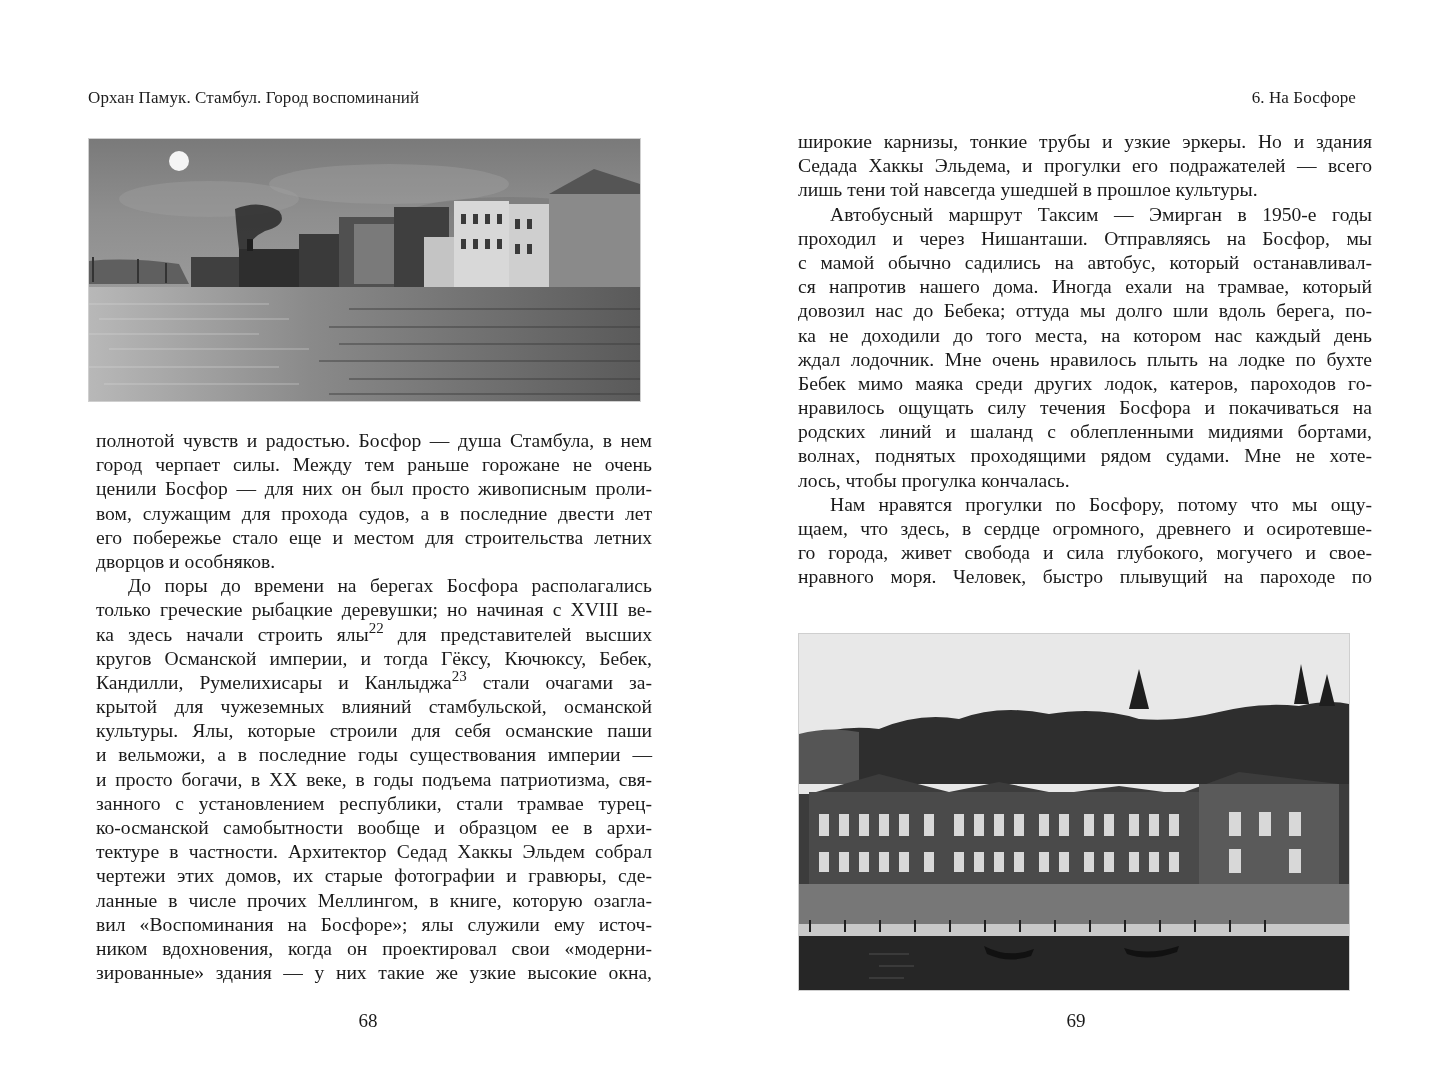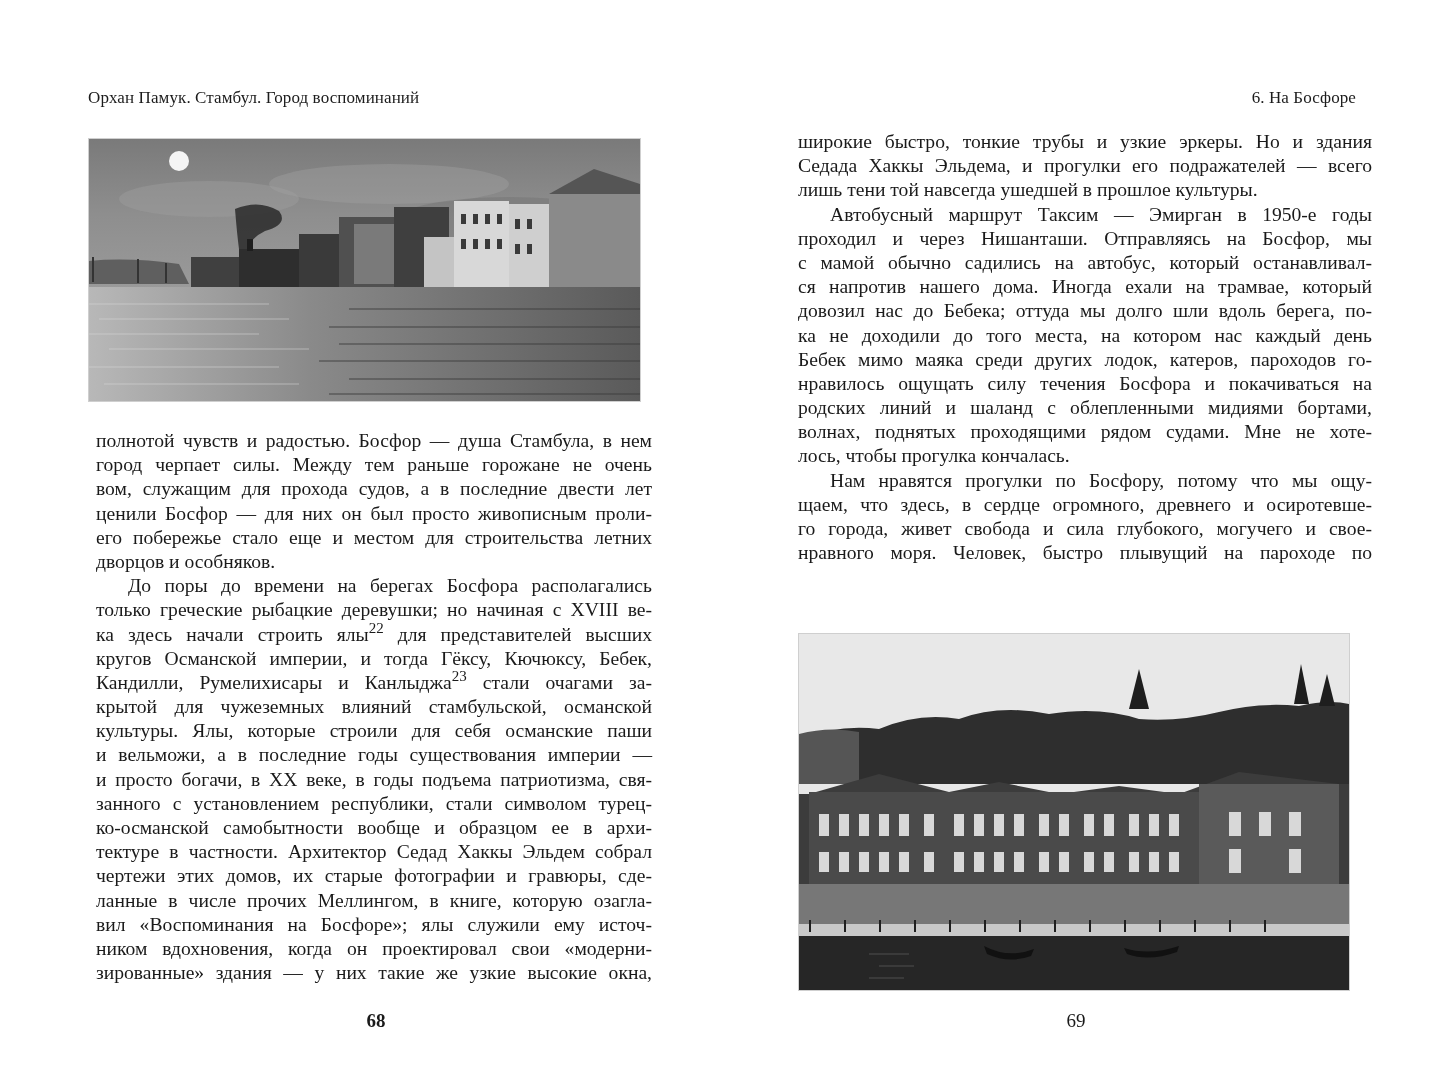--- a/index.html
+++ b/index.html
@@ -20,21 +20,21 @@
     position:absolute; font-family:"Liberation Serif", serif; font-size:19.6px;
     line-height:24.2px; text-align:justify; color:#1a1a1a;
   }
   .text-block .line { display:block; text-align:justify; text-align-last:justify; white-space:nowrap; height:24.2px; }
   .text-block .line.last { text-align-last:left; }
   .text-block .line.indent { padding-left:32px; }
   .page-left .text-block { left:96px; width:556px; top:401px; }
   .page-right .text-block { left:78px; width:574px; top:102px; }
   sup.fn { font-size:15px; vertical-align:8px; line-height:0; }
   .folio { position:absolute; top:982px; font-size:19px; font-family:"Liberation Serif", serif; width:100%; text-align:center; }
-  .page-left .folio { left:16px;font-weight:bold; }
+  .page-left .folio { left:8px; }
   .page-right .folio { left:-4px; }
 
   .photo { position:absolute; overflow:hidden; box-shadow:0 0 0 1px #cfcfcf; }
   .photo svg { display:block; width:100%; height:100%; }
   .photo-left { left:89px; top:111px; width:551px; height:262px; }
   .photo-right { left:79px; top:606px; width:550px; height:356px; }
 </style>
 </head>
 <body>
 
@@ -107,58 +107,59 @@
           <line x1="230" y1="222" x2="551" y2="222"></line>
         <line x1="260" y1="240" x2="551" y2="240"></line>
           <line x1="240" y1="255" x2="551" y2="255"></line>
       </g>
     </svg>
   </div>
 
   <div class="text-block" id="left-text">
       <span class="line"><span>полнотой чувств и радостью. Босфор — душа Стамбула, в нем</span></span>
       <span class="line"><span>город черпает силы. Между тем раньше горожане не очень</span></span>
+      <span class="line"><span>ценили Босфор — для них он был просто живописным проли-</span></span>
       <span class="line"><span>вом, служащим для прохода судов, а в последние двести лет</span></span>
-      <span class="line"><span>ценили Босфор — для них он был просто живописным проли-</span></span>
       <span class="line"><span>его побережье стало еще и местом для строительства летних</span></span>
       <span class="line last"><span>дворцов и особняков.</span></span>
       <span class="line indent"><span>До поры до времени на берегах Босфора располагались</span></span>
       <span class="line"><span>только греческие рыбацкие деревушки; но начиная с XVIII ве-</span></span>
       <span class="line"><span>ка здесь начали строить ялы</span><sup class="fn">22</sup><span> для представителей высших</span></span>
       <span class="line"><span>кругов Османской империи, и тогда Гёксу, Кючюксу, Бебек,</span></span>
       <span class="line"><span>Кандилли, Румелихисары и Канлыджа</span><sup class="fn">23</sup><span> стали очагами за-</span></span>
       <span class="line"><span>крытой для чужеземных влияний стамбульской, османской</span></span>
       <span class="line"><span>культуры. Ялы, которые строили для себя османские паши</span></span>
       <span class="line"><span>и вельможи, а в последние годы существования империи —</span></span>
       <span class="line"><span>и просто богачи, в XX веке, в годы подъема патриотизма, свя-</span></span>
-      <span class="line"><span>занного с установлением республики, стали символом турец-</span></span>
+      <span class="line"><span>занного с установлением республики, стали трамвае турец-</span></span>
       <span class="line"><span>ко-османской самобытности вообще и образцом ее в архи-</span></span>
       <span class="line"><span>тектуре в частности. Архитектор Седад Хаккы Эльдем собрал</span></span>
       <span class="line"><span>чертежи этих домов, их старые фотографии и гравюры, сде-</span></span>
       <span class="line"><span>ланные в числе прочих Меллингом, в книге, которую озагла-</span></span>
       <span class="line"><span>вил «Воспоминания на Босфоре»; ялы служили ему источ-</span></span>
       <span class="line"><span>ником вдохновения, когда он проектировал свои «модерни-</span></span>
       <span class="line"><span>зированные» здания — у них такие же узкие высокие окна,</span></span>
     </div>
   <div class="folio">68</div>
 </div>
 
 <div class="page page-right">
   <div class="running-head">6. На Босфоре</div>
 
   <div class="text-block" id="right-text">
-      <span class="line"><span>широкие быстро, тонкие трубы и узкие эркеры. Но и здания</span></span>
+      <span class="line"><span>широкие карнизы, тонкие трубы и узкие эркеры. Но и здания</span></span>
       <span class="line"><span>Седада Хаккы Эльдема, и прогулки его подражателей — всего</span></span>
       <span class="line last"><span>лишь тени той навсегда ушедшей в прошлое культуры.</span></span>
       <span class="line indent"><span>Автобусный маршрут Таксим — Эмирган в 1950-е годы</span></span>
       <span class="line"><span>проходил и через Нишанташи. Отправляясь на Босфор, мы</span></span>
       <span class="line"><span>с мамой обычно садились на автобус, который останавливал-</span></span>
       <span class="line"><span>ся напротив нашего дома. Иногда ехали на трамвае, который</span></span>
       <span class="line"><span>довозил нас до Бебека; оттуда мы долго шли вдоль берега, по-</span></span>
       <span class="line"><span>ка не доходили до того места, на котором нас каждый день</span></span>
+      <span class="line"><span>ждал лодочник. Мне очень нравилось плыть на лодке по бухте</span></span>
       <span class="line"><span>Бебек мимо маяка среди других лодок, катеров, пароходов го-</span></span>
       <span class="line"><span>нравилось ощущать силу течения Босфора и покачиваться на</span></span>
       <span class="line"><span>родских линий и шаланд с облепленными мидиями бортами,</span></span>
       <span class="line"><span>волнах, поднятых проходящими рядом судами. Мне не хоте-</span></span>
       <span class="line last"><span>лось, чтобы прогулка кончалась.</span></span>
       <span class="line indent"><span>Нам нравятся прогулки по Босфору, потому что мы ощу-</span></span>
       <span class="line"><span>щаем, что здесь, в сердце огромного, древнего и осиротевше-</span></span>
       <span class="line"><span>го города, живет свобода и сила глубокого, могучего и свое-</span></span>
       <span class="line"><span>нравного моря. Человек, быстро плывущий на пароходе по</span></span>
     </div>

